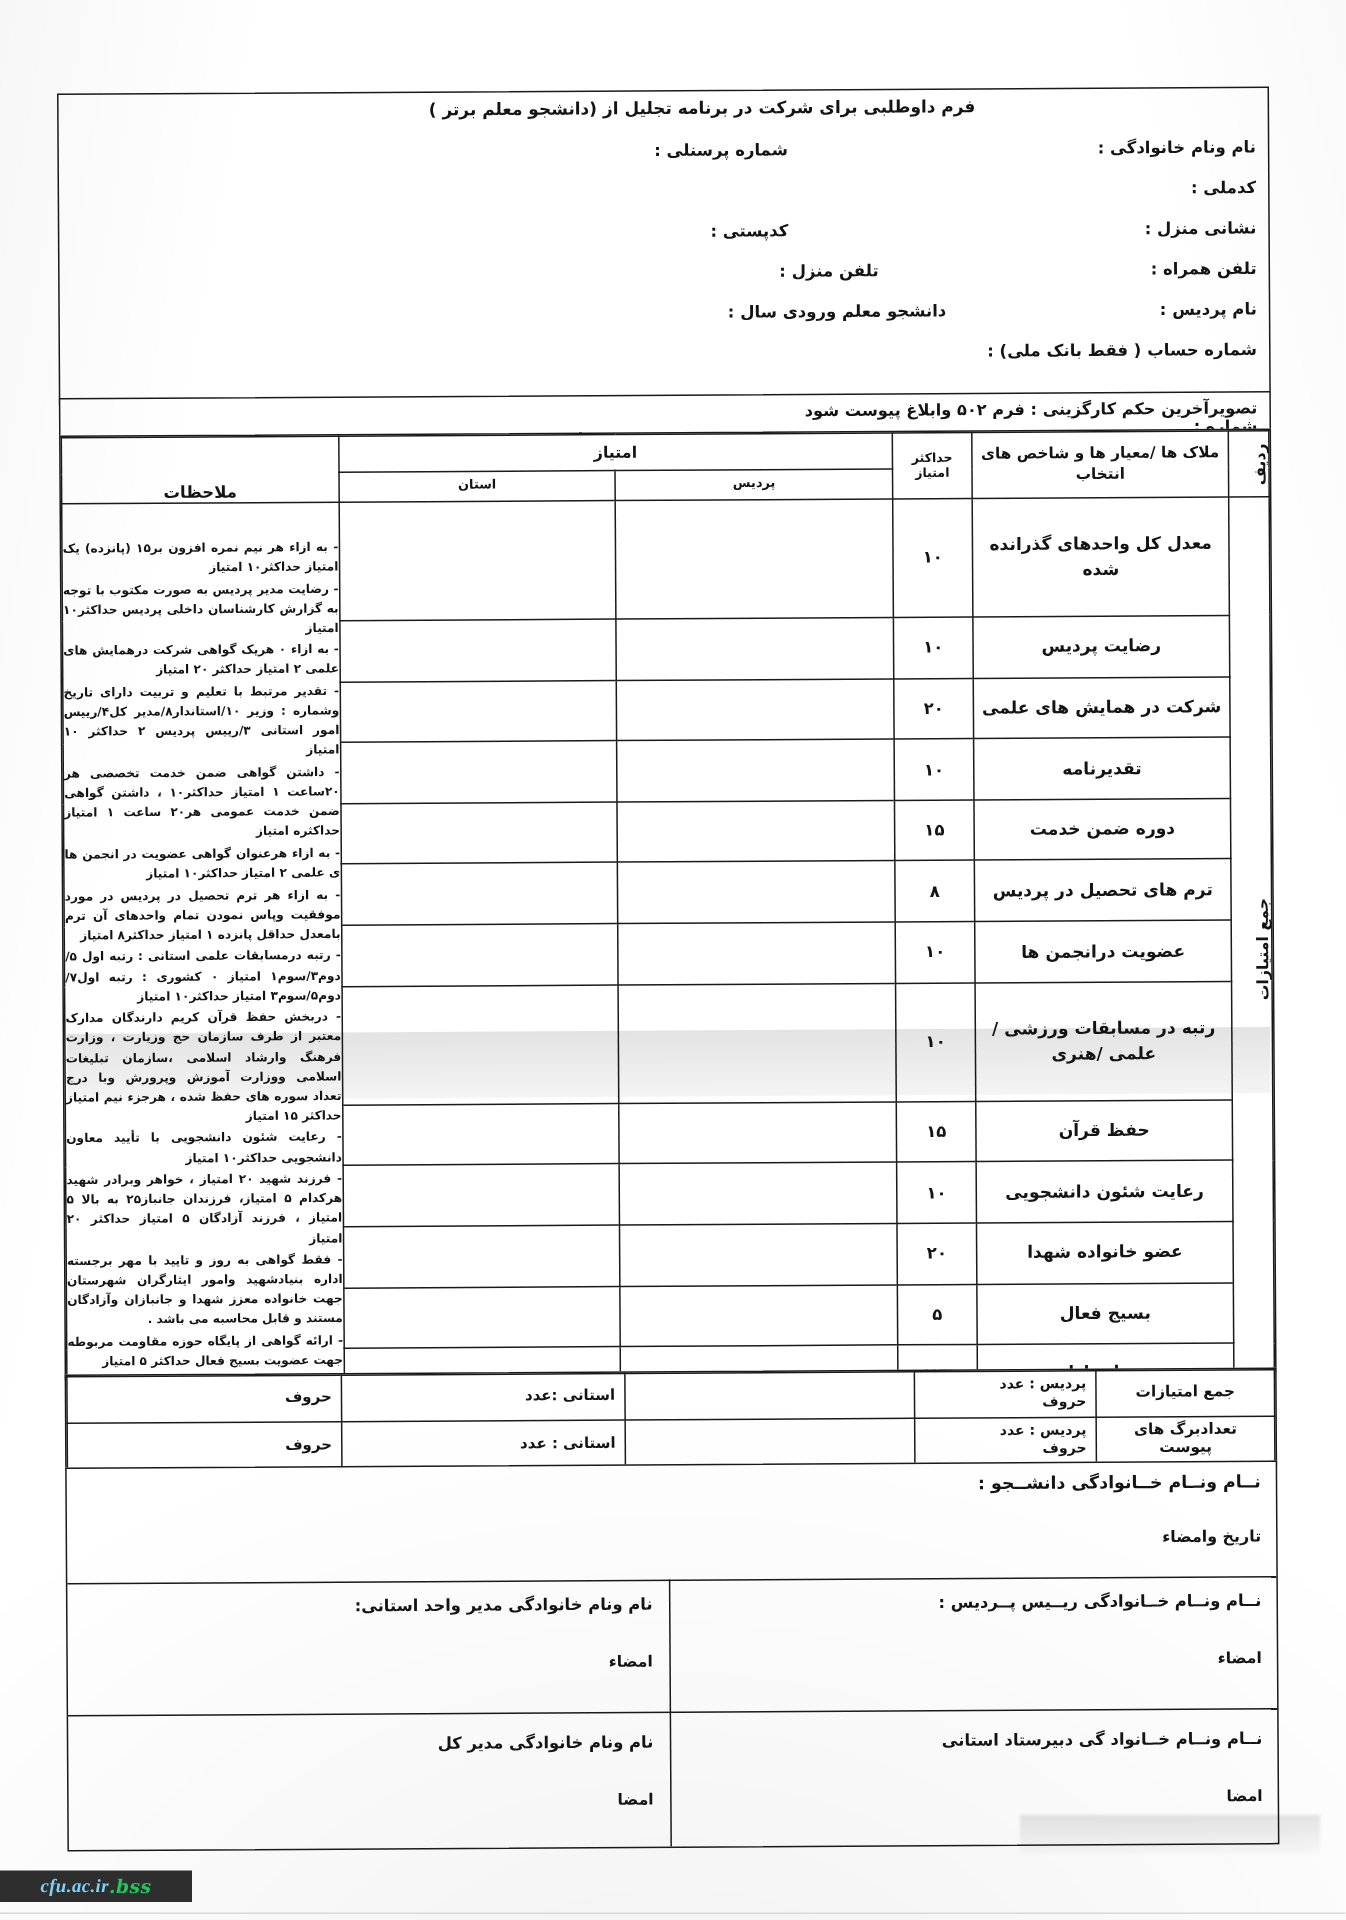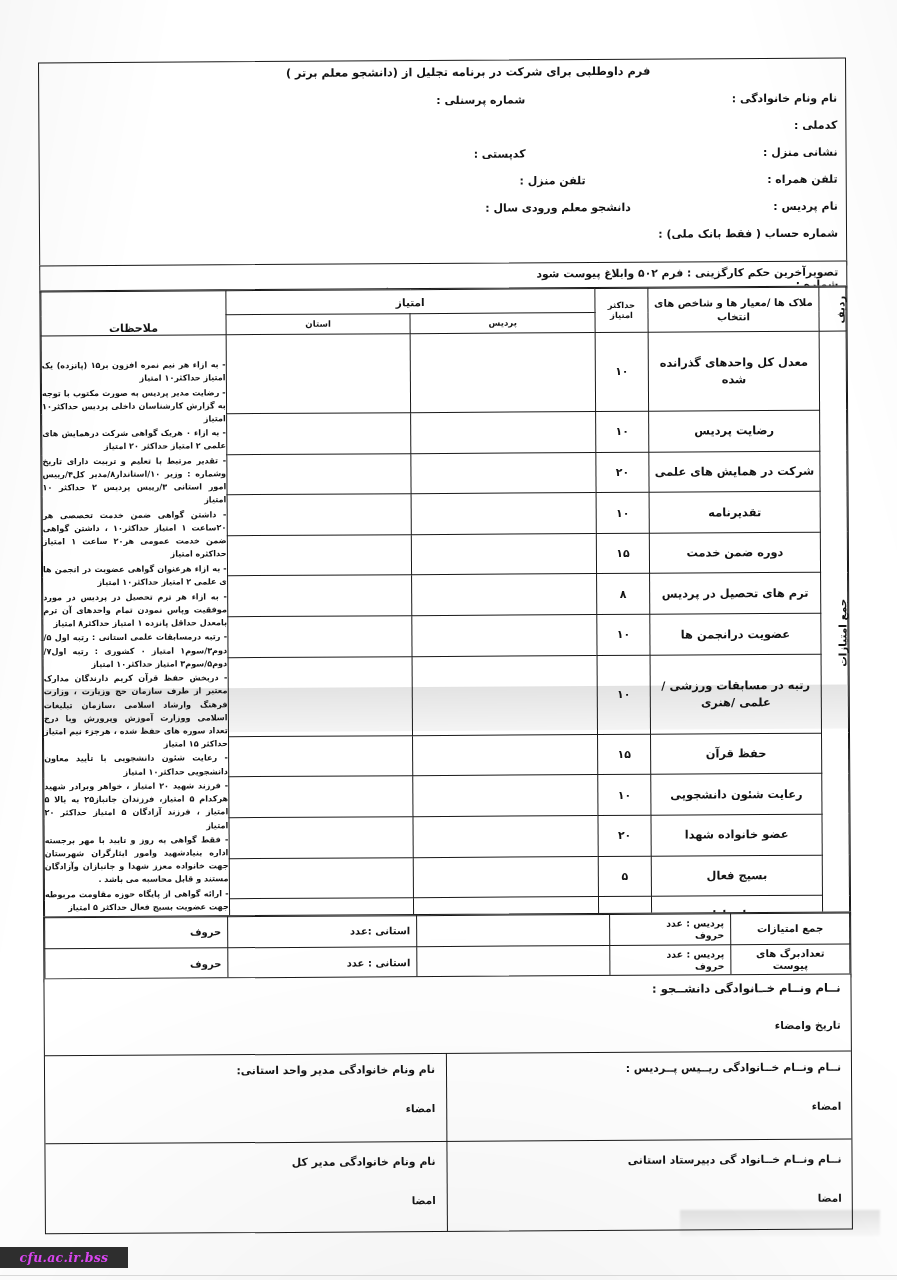--- a/index.html
+++ b/index.html
@@ -135,22 +135,22 @@
   .cellL{position:absolute;right:416px;width:382px;}
   .cellR .lbl,.cellL .lbl{font-size:10.9px;font-weight:700;letter-spacing:1.6px;white-space:nowrap;}
   .cellR .sg,.cellL .sg{font-size:10.4px;font-weight:700;margin-top:26px;}
 
   
   .wm{
     position:absolute;left:0;bottom:12px;width:128px;height:21px;
     background:#2e2e2e;display:flex;align-items:center;justify-content:center;
   }
   .wm span{font-size:12.5px;font-weight:700;font-style:italic;font-family:"DejaVu Serif","Liberation Serif",serif;letter-spacing:.3px;}
-  .wm .o{color:#d946ef;}
-  .wm .w{color:#d946ef;}
+  .wm .o{color:#22c55e;}
+  .wm .w{color:#7dd3fc;font-family:Liberation Serif, serif;}
   .wm-rule{position:absolute;left:0;bottom:4px;width:897px;height:1px;background:#d8d8d8;}
 </style>
 </head>
 <body>
 
 <div class="page">
 
   <div class="doc-frame">
 
     <div class="blk hdr">

